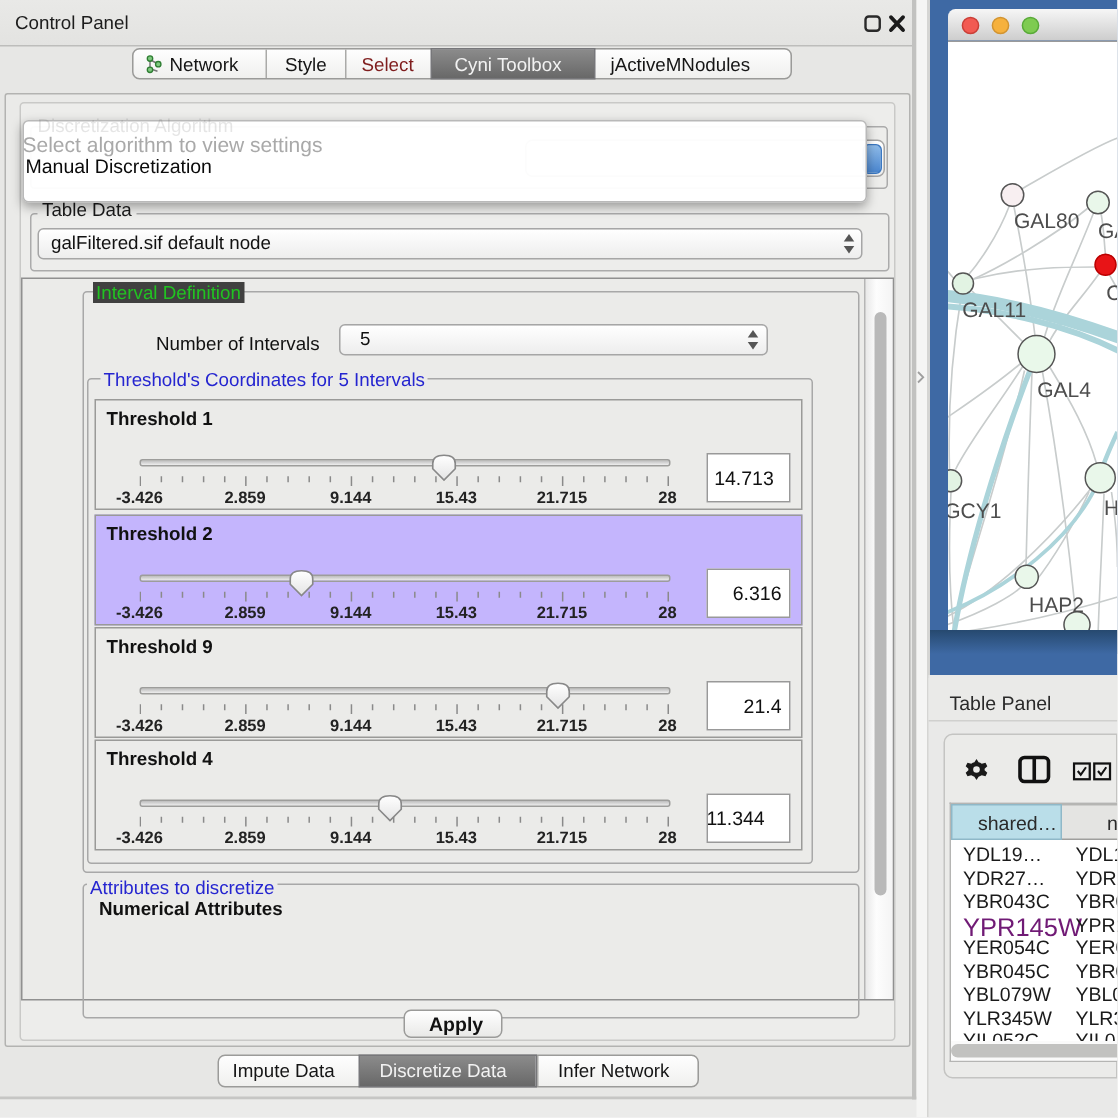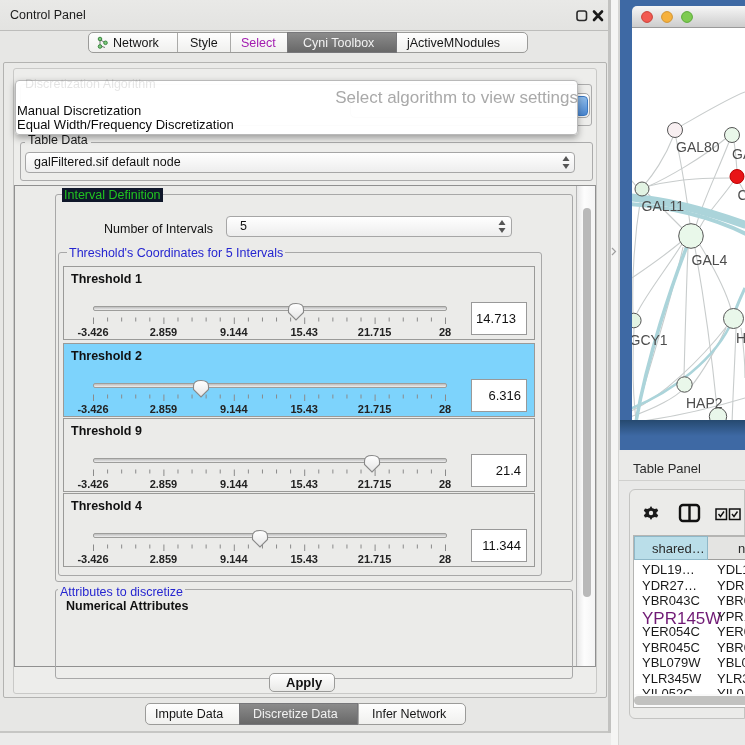--- a/index.html
+++ b/index.html
@@ -21,21 +21,21 @@
 <div class="abs" style="left:230px;top:33px;width:1px;height:19px;background:#aaaaa8"></div>
 <div class="abs" style="left:287px;top:32px;width:110px;height:21px;background:linear-gradient(#8b8b8b,#686868);border:1px solid #77777a;box-sizing:border-box"></div>
 <svg class="abs" style="left:96px;top:36px" width="14" height="14" viewBox="0 0 14 14">
   <path d="M4 3.5 L4 10.5 M4.5 10 L9 11.5 M4.5 4 L9 6.5" stroke="#777" stroke-width="1"></path>
   <circle cx="4" cy="3" r="1.8" fill="#7fc97f" stroke="#2e7d32" stroke-width="0.9"></circle>
   <circle cx="4" cy="10.5" r="1.8" fill="#7fc97f" stroke="#2e7d32" stroke-width="0.9"></circle>
   <circle cx="9.5" cy="6.8" r="1.8" fill="#7fc97f" stroke="#2e7d32" stroke-width="0.9"></circle>
 </svg>
 <div class="txt" style="left:113px;top:36px;font-size:12.5px;color:#151515">Network</div>
 <div class="txt" style="left:190px;top:36px;font-size:12.5px;color:#151515">Style</div>
-<div class="txt" style="left:241px;top:36px;font-size:12.5px;color:#a21caf">Select</div>
+<div class="txt" style="left:241px;top:36px;font-size:12.5px;color:#7f1d1d">Select</div>
 <div class="txt" style="left:303px;top:36px;font-size:12.5px;color:#f2f2f2">Cyni Toolbox</div>
 <div class="txt" style="left:407px;top:36px;font-size:12.5px;color:#151515">jActiveMNodules</div>
 
 <div class="abs" style="left:3px;top:62px;width:604px;height:636px;background:#eaeae8;border:1px solid #b3b3b1;border-radius:2px;box-sizing:border-box"></div>
 
 <div class="abs" style="left:13px;top:68px;width:584px;height:626px;background:#ededeb;border:1px solid #c9c9c7;border-radius:3px;box-sizing:border-box"></div>
 
 <div class="abs" style="left:20px;top:84px;width:572px;height:42px;border:1px solid #ababab;border-radius:3px;box-sizing:border-box"></div>
 
 <div class="abs" style="left:350px;top:93px;width:240px;height:25px;background:linear-gradient(#ffffff,#ededed);border:1px solid #a6a6a6;border-radius:5px;box-sizing:border-box"></div>
@@ -50,21 +50,21 @@
   <path d="M5 1 L8.5 6 L1.5 6 Z" fill="#555"></path>
       <path d="M5 14 L8.5 9 L1.5 9 Z" fill="#555"></path>
 </svg>
 
 <div class="abs" style="left:14px;top:185px;width:582px;height:482px;background:#ebebe9;border:1px solid #909090;box-sizing:border-box"></div>
 
 <div class="abs" style="left:576px;top:186px;width:19px;height:480px;background:linear-gradient(90deg,#e8e8e8,#fdfdfd 40%,#f4f4f4);border-left:1px solid #b5b5b5;box-sizing:border-box"></div>
 <div class="abs" style="left:583px;top:208px;width:8px;height:389px;background:#b9b9b9;border-radius:4px"></div>
 
 <div class="abs" style="left:55px;top:194px;width:518px;height:388px;border:1px solid #a8a8a8;border-radius:3px;box-sizing:border-box"></div>
-<div class="txt" style="left:62px;top:188px;font-size:12.5px;color:#21c321;background:#0f172a;padding:0 2px">Interval Definition</div>
+<div class="txt" style="left:62px;top:188px;font-size:12.5px;color:#21c321;background:#404040;padding:0 2px">Interval Definition</div>
 
 <div class="txt" style="left:104px;top:222px;font-size:12.5px;font-weight:normal;color:#111">Number of Intervals</div>
 <div class="abs" style="left:226px;top:216px;width:286px;height:21px;background:linear-gradient(#ffffff,#ededed);border:1px solid #a6a6a6;border-radius:4px;box-sizing:border-box"></div>
 <div class="txt" style="left:240px;top:219px;font-size:12.5px;color:#111">5</div>
 <svg class="abs" style="left:497px;top:219px" width="10" height="15" viewBox="0 0 10 15">
   <path d="M5 1 L8.5 6 L1.5 6 Z" fill="#555"></path>
       <path d="M5 14 L8.5 9 L1.5 9 Z" fill="#555"></path>
 </svg>
 
 <div class="abs" style="left:58px;top:252px;width:484px;height:324px;border:1px solid #a8a8a8;border-radius:3px;box-sizing:border-box"></div>
@@ -113,21 +113,21 @@
           <defs>
             <linearGradient id="tg266" x1="0" y1="0" x2="0" y2="1">
               <stop offset="0" stop-color="#ffffff"></stop>
               <stop offset="1" stop-color="#e4e4e4"></stop>
             </linearGradient>
           </defs>
         </svg>
         <div class="abs" style="left:407px;top:35px;width:56px;height:33px;background:#fff;border:1px solid #999;box-sizing:border-box"></div>
         <div class="abs" style="left:407px;top:44px;width:50px;text-align:center;font-size:13px;color:#111">14.713</div>
       </div>
-      <div class="abs" style="left:63px;top:343px;width:472px;height:74px;background:#7dd3fc;border:1px solid #9a9a98;box-sizing:border-box">
+      <div class="abs" style="left:63px;top:343px;width:472px;height:74px;background:#c4b5fd;border:1px solid #9a9a98;box-sizing:border-box">
         <div class="txt" style="left:7px;top:5px;font-size:12.5px;font-weight:bold;color:#111">Threshold 2</div>
         <div class="abs" style="left:29px;top:39px;width:354px;height:5px;background:linear-gradient(#bdbdbd,#eeeeee);border:1px solid #9d9d9b;border-radius:2px;box-sizing:border-box"></div>
         <svg class="abs" style="left:28.5px;top:49.5px" width="354" height="8" viewBox="0 0 354 8">
           <line x1="0.5" y1="0.5" x2="0.5" y2="7" stroke="#8a8a8a" stroke-width="1"></line>
           <line x1="14.58" y1="0.5" x2="14.58" y2="4.5" stroke="#8a8a8a" stroke-width="1"></line>
           <line x1="28.66" y1="0.5" x2="28.66" y2="4.5" stroke="#8a8a8a" stroke-width="1"></line>
           <line x1="42.74" y1="0.5" x2="42.74" y2="4.5" stroke="#8a8a8a" stroke-width="1"></line>
           <line x1="56.82" y1="0.5" x2="56.82" y2="4.5" stroke="#8a8a8a" stroke-width="1"></line>
           <line x1="70.9" y1="0.5" x2="70.9" y2="7" stroke="#8a8a8a" stroke-width="1"></line>
           <line x1="84.98" y1="0.5" x2="84.98" y2="4.5" stroke="#8a8a8a" stroke-width="1"></line>
@@ -258,21 +258,21 @@
         <svg class="abs" style="left:186.5px;top:35px" width="18" height="19" viewBox="0 0 18 19">
           <path d="M1.5 7 Q1.5 1.5 9 1.5 Q16.5 1.5 16.5 7 L16.5 10.5 L9 18 L1.5 10.5 Z" fill="url(#tg493)" stroke="#888" stroke-width="1.1"></path>
           <defs>
             <linearGradient id="tg493" x1="0" y1="0" x2="0" y2="1">
               <stop offset="0" stop-color="#ffffff"></stop>
               <stop offset="1" stop-color="#e4e4e4"></stop>
             </linearGradient>
           </defs>
         </svg>
         <div class="abs" style="left:407px;top:35px;width:56px;height:33px;background:#fff;border:1px solid #999;box-sizing:border-box"></div>
-        <div class="abs" style="left:407px;top:44px;width:50px;text-align:right;font-size:13px;color:#111">11.344</div>
+        <div class="abs" style="left:407px;top:44px;width:50px;font-size:13px;color:#111">11.344</div>
       </div>
     </div>
 
 <div class="abs" style="left:55px;top:589px;width:518px;height:90px;border:1px solid #a8a8a8;border-radius:3px;box-sizing:border-box"></div>
 <div class="txt" style="left:58px;top:583px;font-size:12.5px;color:#2525d0;background:#ebebe9;padding:2px 2px">Attributes to discretize</div>
 <div class="txt" style="left:66px;top:599px;font-size:12.5px;font-weight:bold;color:#111">Numerical Attributes</div>
 
 <div class="abs" style="left:269px;top:673px;width:66px;height:19px;background:linear-gradient(#ffffff,#e9e9e7);border:1px solid #9b9b99;border-radius:5px;box-sizing:border-box"></div>
 <div class="txt" style="left:286px;top:675px;font-size:13px;font-weight:600;color:#111">Apply</div>
 
@@ -289,23 +289,22 @@
 <div class="abs" style="left:608px;top:0;width:3px;height:733px;background:#c2c2c0"></div>
 <div class="abs" style="left:611px;top:0;width:7px;height:745px;background:#f5f5f4"></div>
 <div class="abs" style="left:618px;top:0;width:2px;height:745px;background:#d5d5d3"></div>
 
 <svg class="abs" style="left:610px;top:247px" width="7" height="9" viewBox="0 0 7 9">
       <path d="M2 1 L5.5 4.5 L2 8" fill="none" stroke="#9f9f9f" stroke-width="1.2"></path>
     </svg>
 
 <div class="abs" style="left:15px;top:80px;width:563px;height:55px;background:rgba(255,255,255,0.965);border:1px solid #b9b9b9;border-radius:4px;box-sizing:border-box;box-shadow:0 3px 7px rgba(0,0,0,0.35);z-index:20"></div>
 <div class="txt" style="left:25px;top:77px;font-size:12.5px;color:rgba(80,80,80,0.15);z-index:21">Discretization Algorithm</div>
-<div class="abs" style="left:15px;top:88px;width:563px;text-align:right;font-size:17px;color:#a9a9a9;z-index:21">Select algorithm to view settings</div>
+<div class="abs" style="left:15px;top:88px;width:563px;text-align:left;font-size:14px;color:#a9a9a9;z-index:21">Select algorithm to view settings</div>
 <div class="txt" style="left:17px;top:103px;font-size:13px;font-weight:normal;color:#0a0a0a;z-index:21">Manual Discretization</div>
-<div class="txt" style="left:17px;top:117px;font-size:13px;color:#0a0a0a;z-index:21">Equal Width/Frequency Discretization</div>
 
 <div class="abs" style="left:620px;top:0;width:125px;height:450px;background:#3e69a4"></div>
 
 <div class="abs" style="left:632px;top:6px;width:113px;height:22px;background:linear-gradient(#f6f6f6,#cdcdcd);border-radius:5px 0 0 0;border-bottom:1px solid #9a9a9a;box-sizing:border-box"></div>
 <svg class="abs" style="left:640px;top:10px" width="60" height="14" viewBox="0 0 60 14">
   <circle cx="7" cy="7" r="5.4" fill="#f25a52" stroke="#ca3f37" stroke-width="1"></circle>
   <circle cx="27" cy="7" r="5.4" fill="#f6b13d" stroke="#d29431" stroke-width="1"></circle>
   <circle cx="47" cy="7" r="5.4" fill="#7ecb51" stroke="#59aa38" stroke-width="1"></circle>
 </svg>
 <div class="abs" style="left:632px;top:28px;width:113px;height:392px;background:#ffffff;overflow:hidden" id="netbox">

